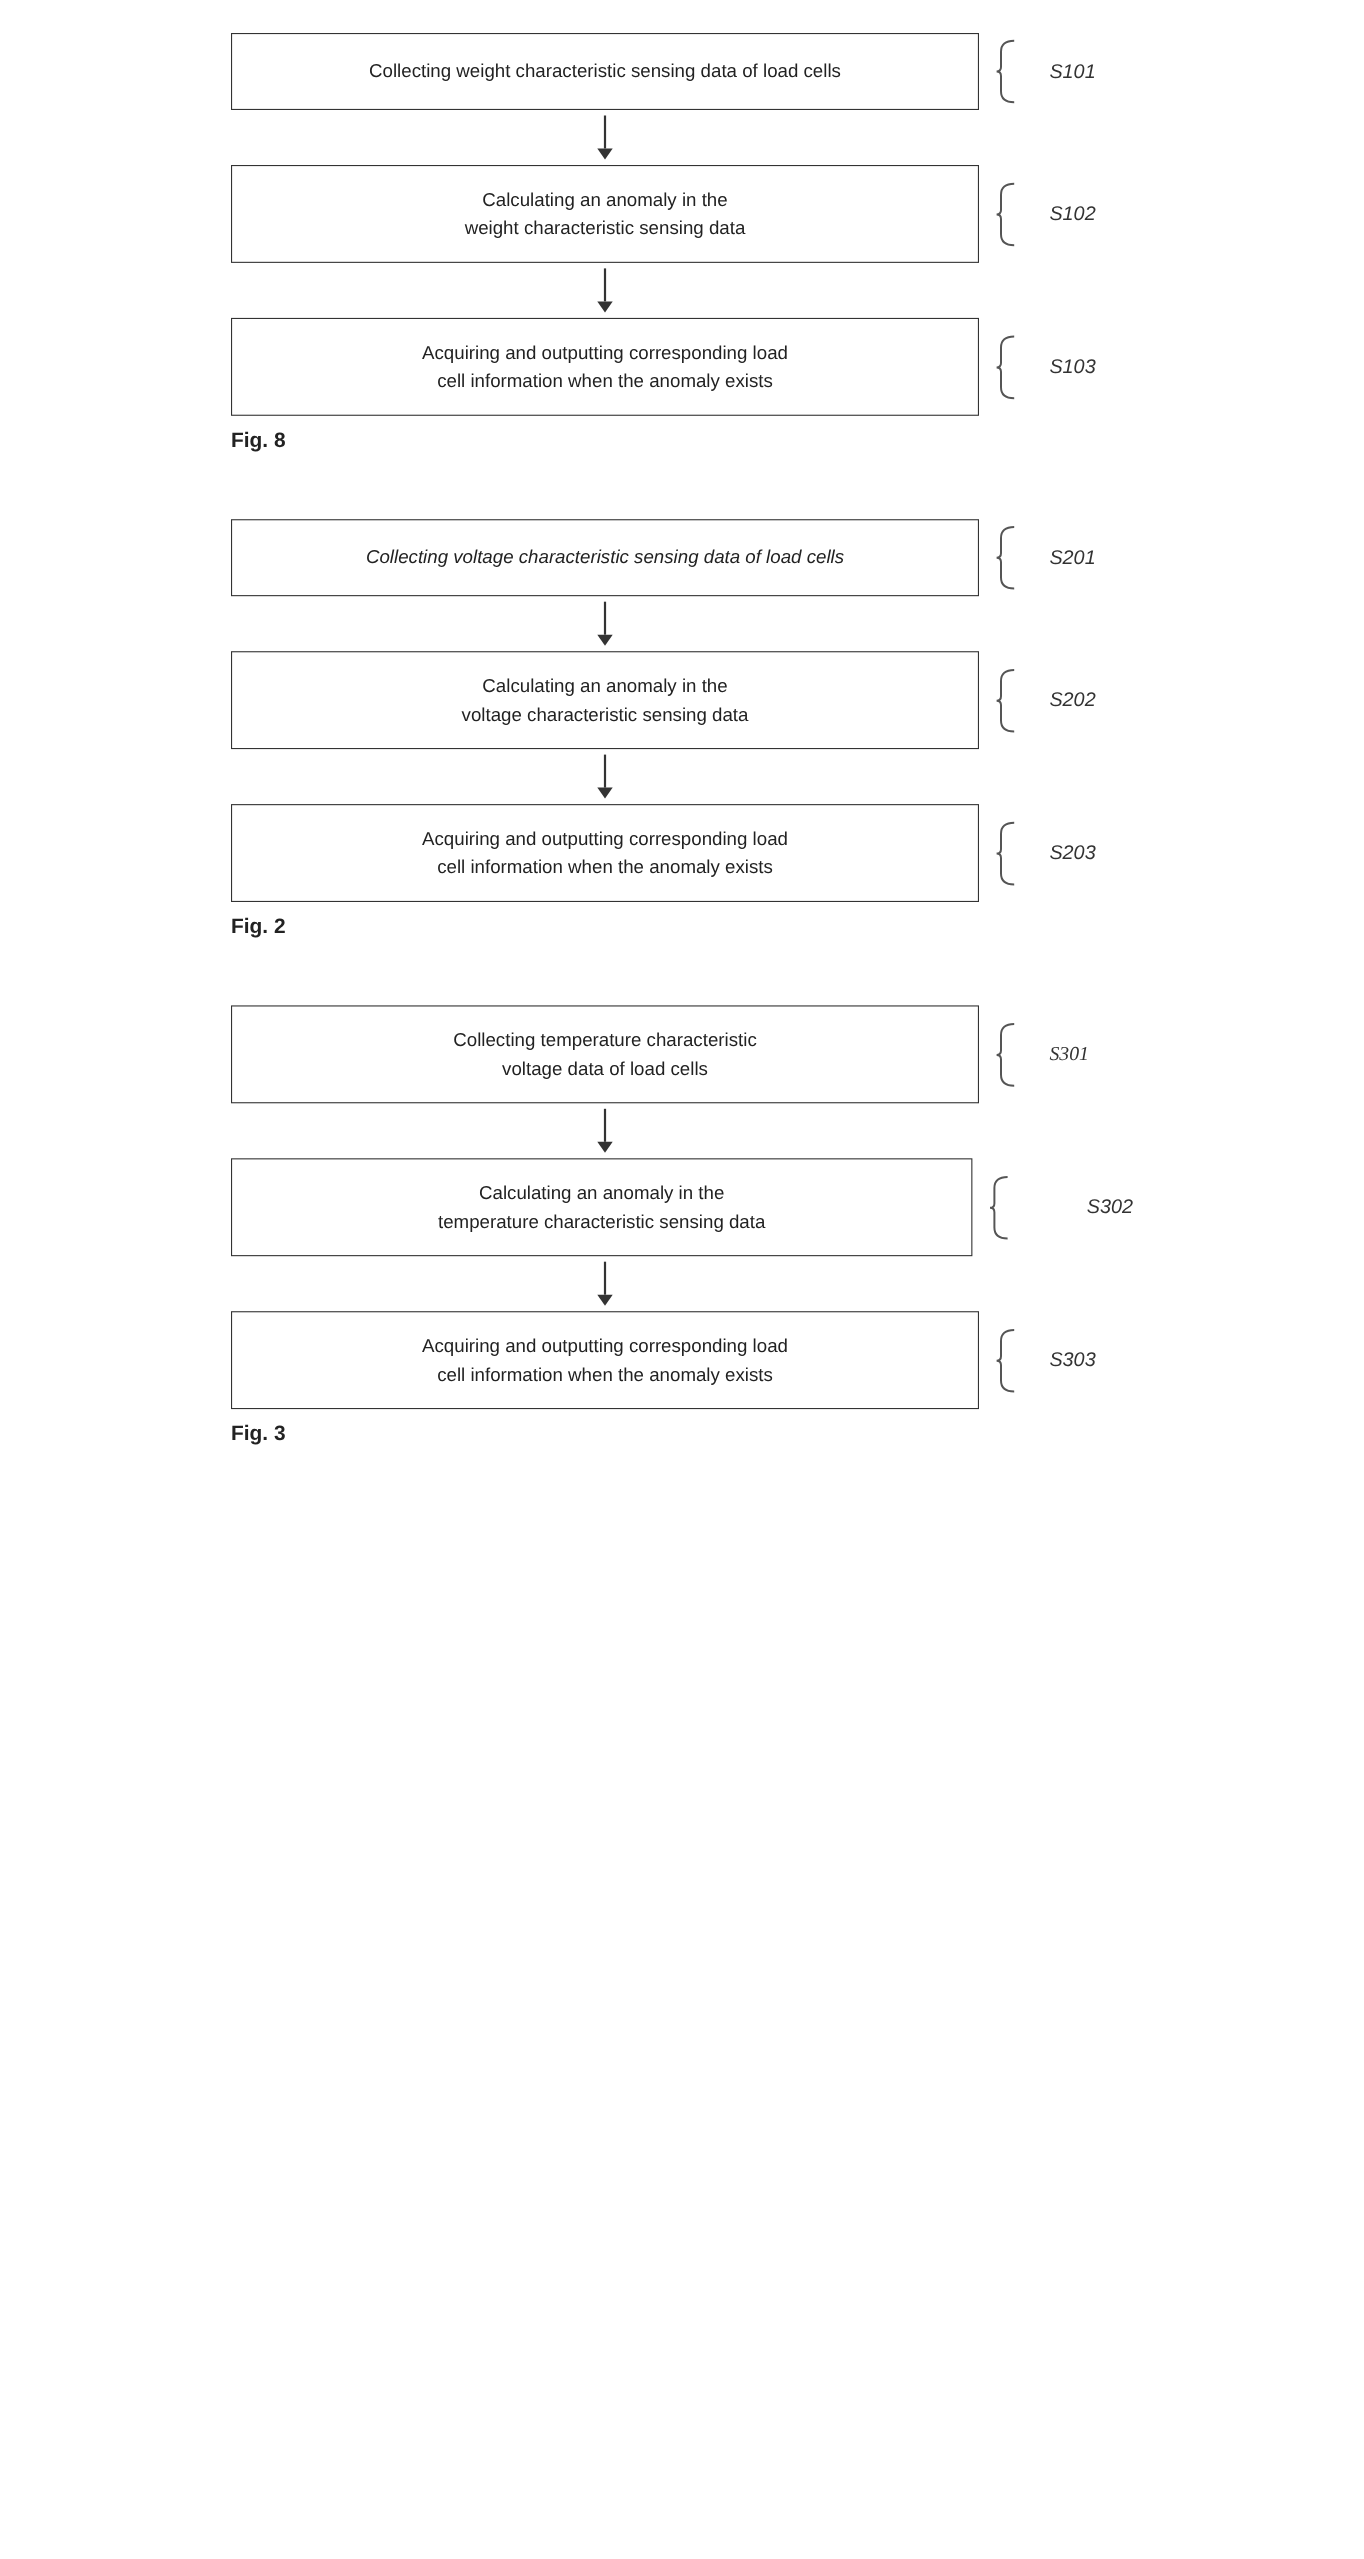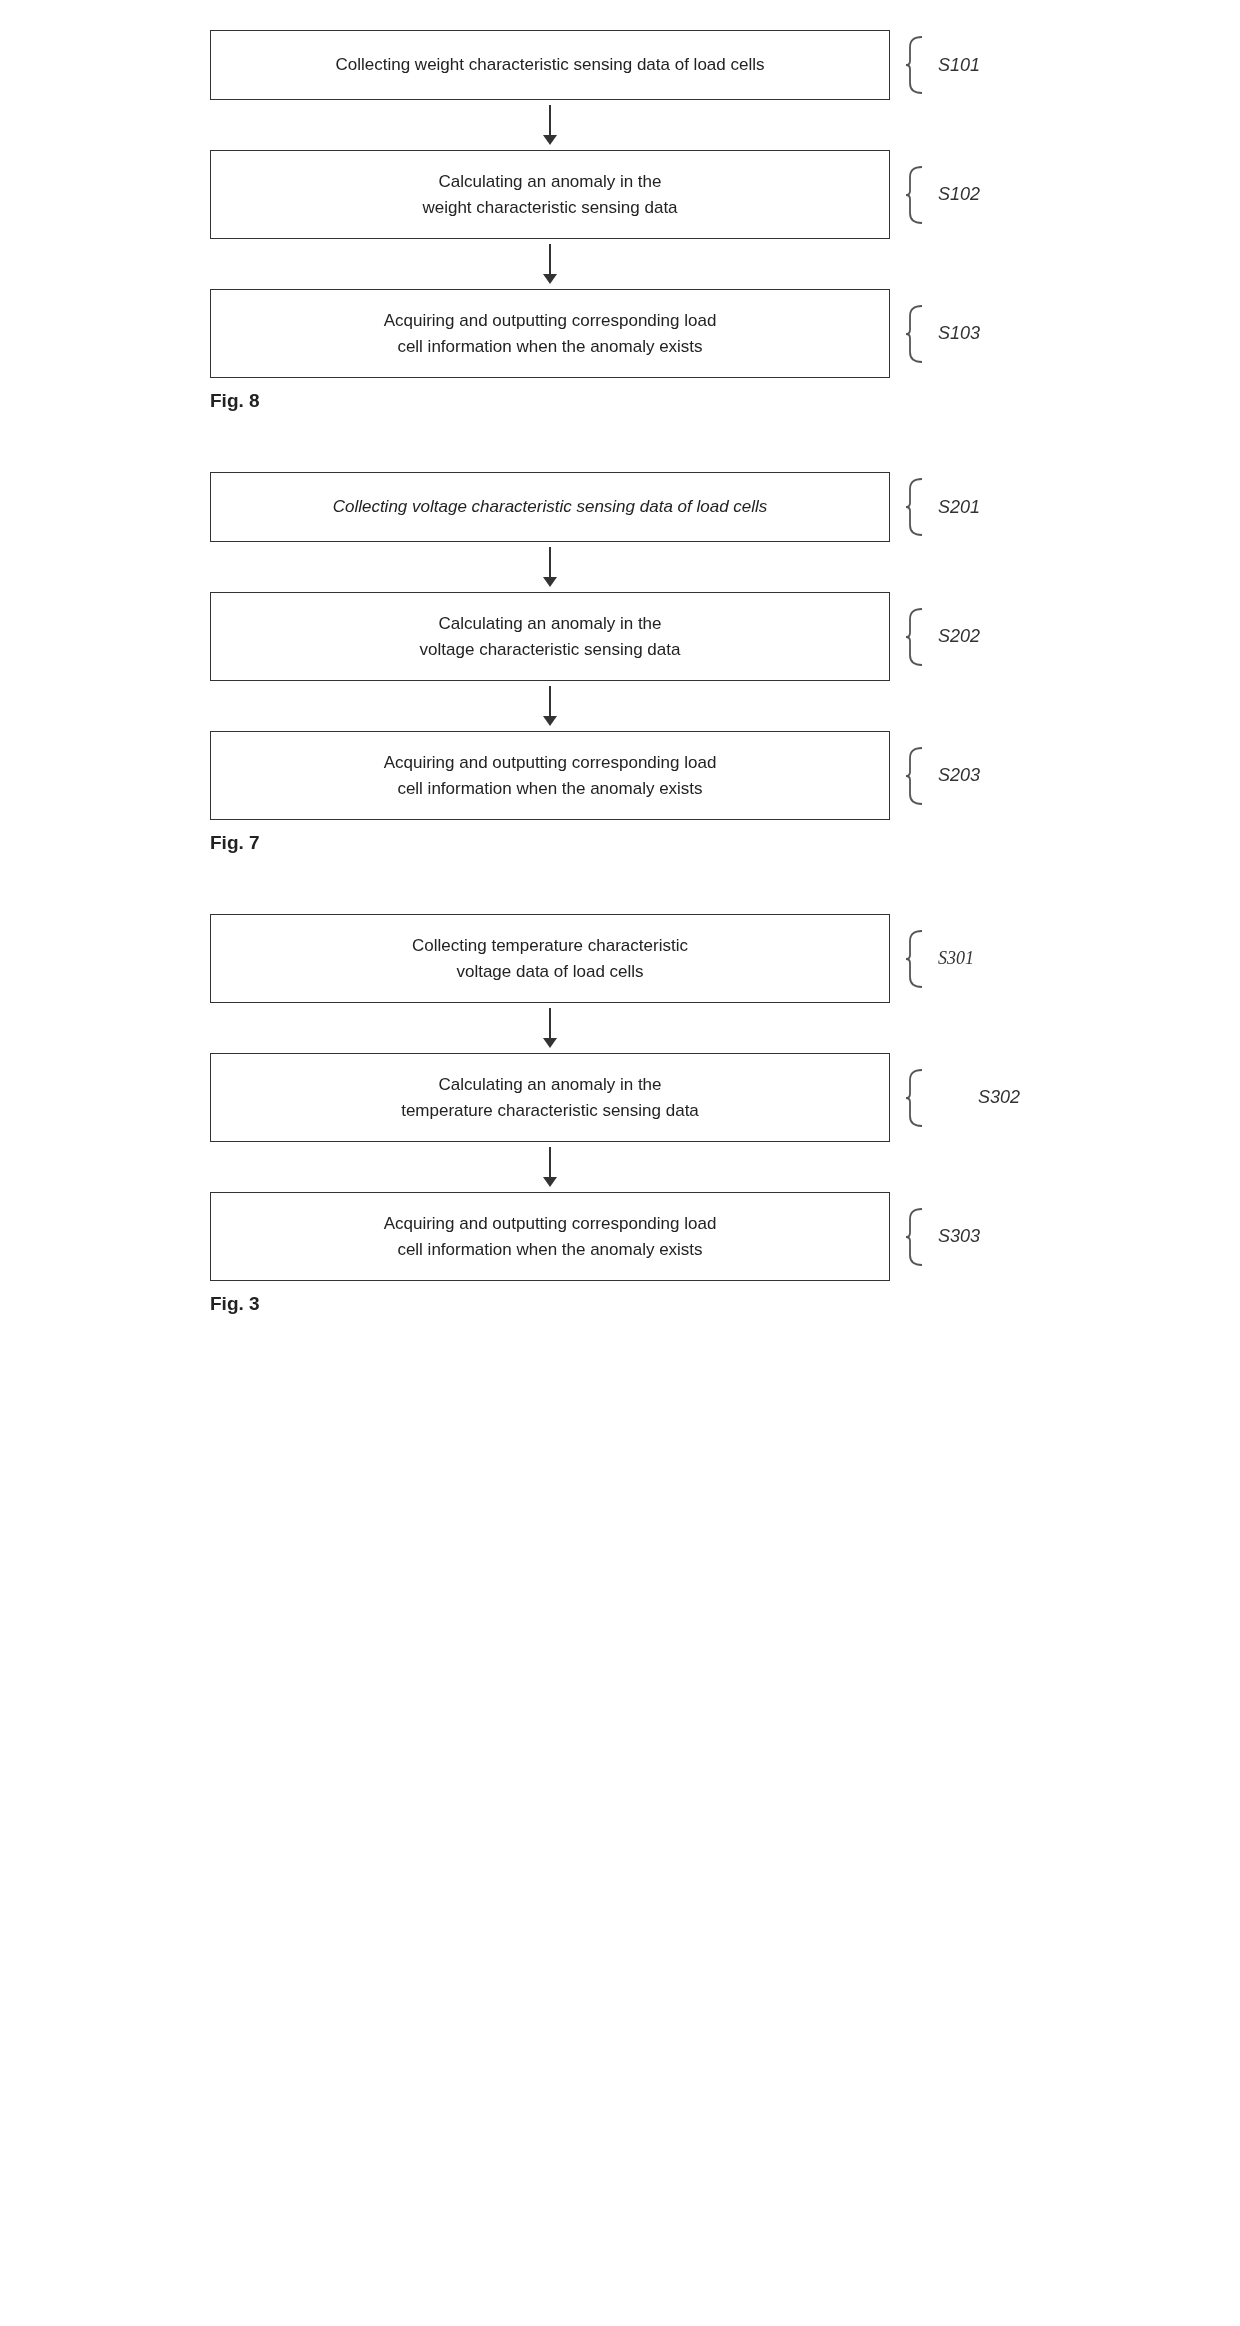--- a/index.html
+++ b/index.html
@@ -52,21 +52,21 @@
       width: 680px;
       min-height: 70px;
       display: flex;
       align-items: center;
       justify-content: center;
     }
 
     .step-label {
       font-size: 18px;
       color: #333;
-      margin-left: 12px;
+      margin-left: 28px;
       white-space: nowrap;
       font-style: italic;
     }
 
     .arrow-container {
       display: flex;
       align-items: center;
       justify-content: center;
       height: 50px;
       width: 680px;
@@ -182,21 +182,21 @@
       <div class="step-row">
         <div class="box" style="white-space: pre-line;">Acquiring and outputting corresponding load
 cell information when the anomaly exists</div>
         <div style="display: flex; align-items: center; margin-left: 14px;">
           <svg width="22" height="60" viewBox="0 0 22 60">
             <path d="M18,2 Q6,2 6,12 L6,26 Q6,30 2,30 Q6,30 6,34 L6,48 Q6,58 18,58" fill="none" stroke="#555" stroke-width="1.8"></path>
           </svg>
           <span class="step-label">S203</span>
         </div>
       </div>
-      <div class="fig-label">Fig. 7</div>
+      <div class="fig-label">Fig. 2</div>
     </div>
     <div class="diagram">
       <div class="step-row">
         <div class="box" style="white-space: pre-line;">Collecting temperature characteristic
 voltage data of load cells</div>
         <div style="display: flex; align-items: center; margin-left: 14px; font-family: Liberation Serif, serif;">
           <svg width="22" height="60" viewBox="0 0 22 60">
             <path d="M18,2 Q6,2 6,12 L6,26 Q6,30 2,30 Q6,30 6,34 L6,48 Q6,58 18,58" fill="none" stroke="#555" stroke-width="1.8"></path>
           </svg>
           <span class="step-label">S301</span>

